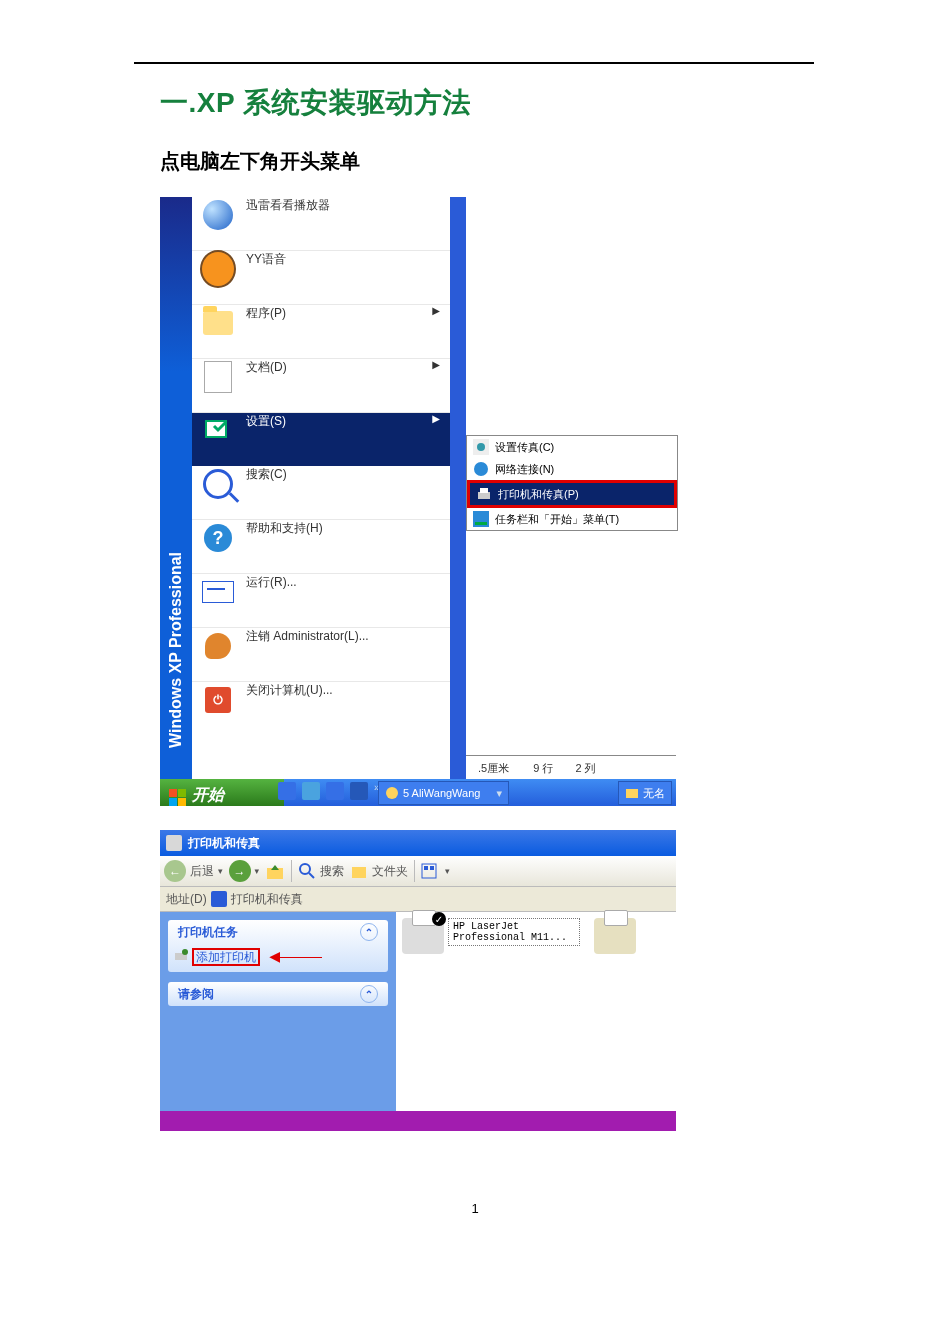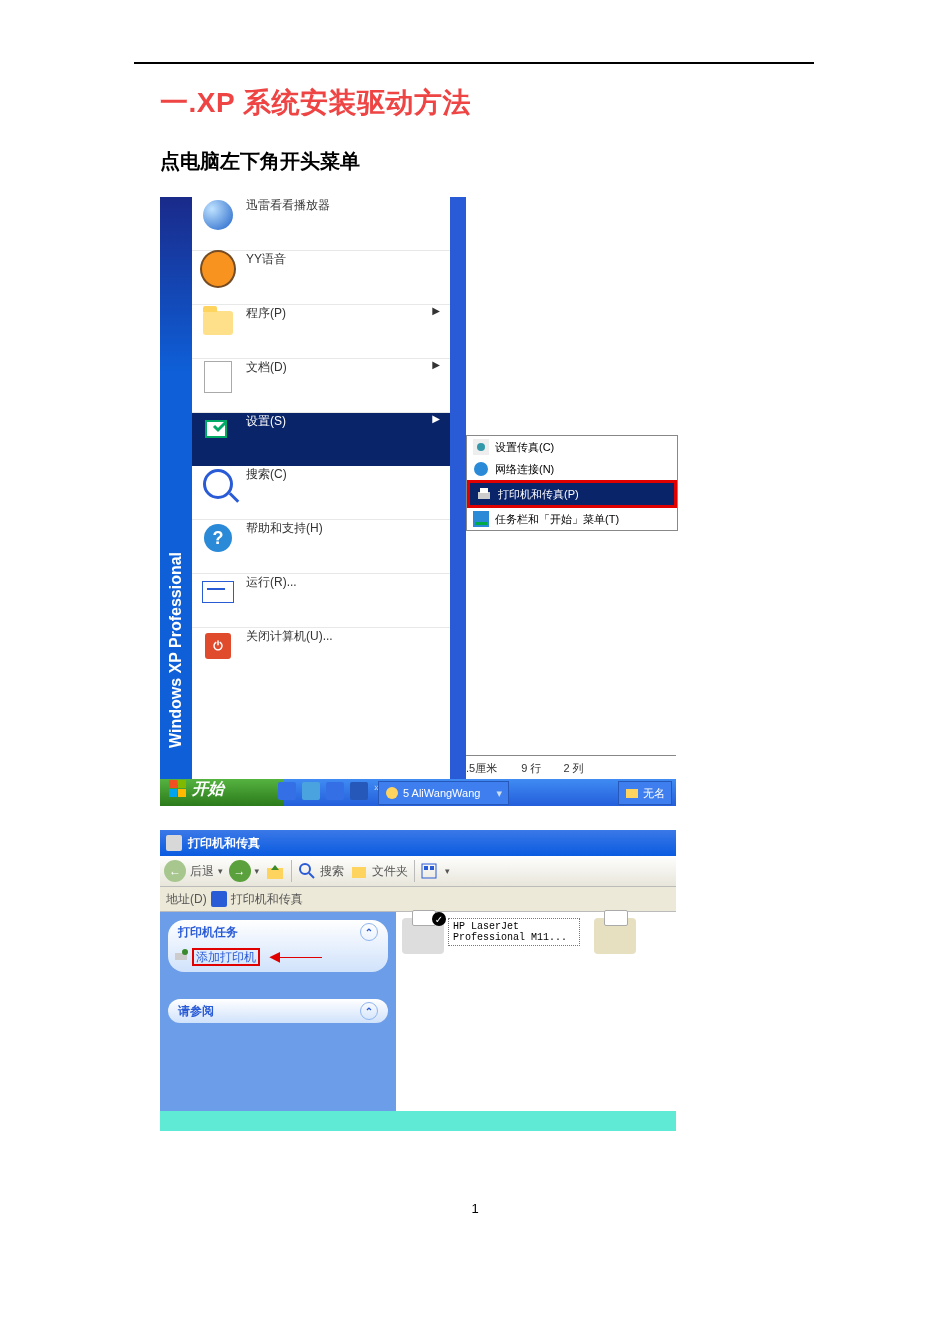--- a/index.html
+++ b/index.html
@@ -1,65 +1,65 @@
 <!DOCTYPE html>
 <html><head>
 <meta charset="utf-8">
 <style>
   body{margin:0;background:#fff;font-family:SimSun,"宋体",sans-serif;width:950px}
   .page{width:950px;height:1344px;position:relative;background:#fff}
   .hr-top{position:absolute;top:62px;left:134px;width:680px;height:2px;background:#000}
-  .title{position:absolute;top:84px;left:160px;font-size:28px;font-weight:bold;color:#ef4444;letter-spacing:.5px}
+  .title{position:absolute;top:84px;left:160px;font-size:28px;font-weight:bold;color:#15803d;letter-spacing:.5px}
   .subtitle{position:absolute;top:148px;left:160px;font-size:20px;font-weight:bold;color:#000}
   .shot1{position:absolute;top:197px;left:160px;width:516px;height:609px;background:#fff}
-  .shot2{position:absolute;top:830px;left:160px;width:516px;height:301px;background:#5eead4}
+  .shot2{position:absolute;top:830px;left:160px;width:516px;height:301px;background:#a21caf}
   .page-num{position:absolute;bottom:128px;left:0;right:0;text-align:center;font-size:13px;color:#000}
 
   
   .sm{position:relative;width:516px;height:609px;font-size:12px}
   .sm-sidebar{position:absolute;left:0;top:0;width:32px;height:582px;background:linear-gradient(to bottom,#1a2a8a 0%,#0e5fd8 30%,#0e5fd8 100%)}
   .sm-sidebar-text{position:absolute;left:2px;bottom:14px;width:28px;height:230px;display:flex;align-items:center;justify-content:center}
   .sm-sidebar-text span{transform:rotate(-90deg);white-space:nowrap;color:#fff;font-family:Tahoma,Arial;font-size:16px;font-weight:bold}
   .sm-left{position:absolute;left:32px;top:0;width:258px;height:582px;background:#fff}
   .sm-item{display:flex;height:53px;border-bottom:1px solid #e8e8e8;padding-left:8px;color:#333}
   .sm-item .ic{width:36px;height:36px;margin-right:10px;display:flex;align-items:center;justify-content:center}
   .sm-item.hl{background:#0a246a;color:#fff;border-bottom:none}
   .sm-item .arrow{margin-left:auto;margin-right:10px;color:#333;font-size:10px}
   .sm-item.hl .arrow{color:#fff}
   .sm-right-strip{position:absolute;left:290px;top:0;width:16px;height:582px;background:#2a5bd7}
   .sm-sub{position:absolute;left:306px;top:238px;width:210px;background:#fff;border:1px solid #888}
   .sm-sub-item{display:flex;align-items:center;height:22px;padding:0 6px;color:#000;font-size:11px}
   .sm-sub-item.sel{background:#0a246a;color:#fff}
   .sm-sub-item .sic{width:16px;height:16px;margin-right:6px}
   .redbox{border:3px solid #e00000}
   .status{position:absolute;left:306px;top:558px;width:210px;height:24px;background:#fff;border-top:1px solid #888;font-size:11px;display:flex;align-items:center;color:#333}
-  .status span{margin-left:0}
+  .status span{margin-left:12px}
   .taskbar{position:absolute;left:0;top:582px;width:516px;height:27px;background:linear-gradient(to bottom,#3f8cf3,#245edb)}
-  .start-btn{position:absolute;left:0;top:0;height:27px;width:116px;background:linear-gradient(to bottom,#55b340,#2b7a1b);display:flex;align-items:flex-start;color:#fff;font-style:italic;font-weight:bold;font-size:16px;padding-left:8px}
+  .start-btn{position:absolute;left:0;top:0;height:27px;width:116px;background:linear-gradient(to bottom,#55b340,#2b7a1b);display:flex;align-items:flex-end;color:#fff;font-style:italic;font-weight:bold;font-size:16px;padding-left:8px}
   .start-flag{width:18px;height:18px;margin-right:6px;display:inline-flex;flex-wrap:wrap}
   .start-flag div{width:8px;height:8px;margin:.5px}
   .tb-icons{position:absolute;left:118px;top:3px;display:flex;gap:6px}
   .tb-icons .ti{width:18px;height:18px;background:#356fe6;border-radius:2px}
   .tb-task{position:absolute;left:218px;top:2px;height:22px;background:#3e7eef;border:1px solid #2558b8;display:flex;align-items:center;font-size:11px;color:#fff;padding:0 6px}
   .tb-task2{position:absolute;right:4px;top:2px;height:22px;background:#3e7eef;border:1px solid #2558b8;display:flex;align-items:center;font-size:11px;color:#fff;padding:0 6px}
 
   
   .pw{position:relative;width:516px;height:301px;font-size:12px}
   .pw-title{height:26px;background:linear-gradient(to bottom,#3b78e7,#0a5be0);display:flex;align-items:center;color:#fff;font-weight:bold;padding-left:6px}
   .pw-title .tic{width:16px;height:16px;margin-right:6px;background:#d8d8d8;border-radius:2px}
   .pw-menu{height:22px;background:#ece9d8;display:flex;align-items:center;border-bottom:1px solid #bbb}
   .pw-menu span{padding:0 10px;color:#000}
   .pw-tool{height:30px;background:linear-gradient(to bottom,#fefefe,#e8e6da);display:flex;align-items:center;border-bottom:1px solid #bbb;padding-left:4px;gap:6px;color:#555}
   .pw-tool .tb{display:flex;align-items:center;gap:4px}
   .pw-tool .circ{width:22px;height:22px;border-radius:50%;display:flex;align-items:center;justify-content:center;color:#fff}
   .pw-addr{height:24px;background:#ece9d8;display:flex;align-items:center;border-bottom:1px solid #bbb;padding-left:6px;color:#555}
   .pw-addr .aic{width:16px;height:16px;margin:0 4px;background:#2a5bd7;border-radius:2px}
   .pw-body{display:flex;height:199px}
   .pw-side{width:220px;background:#6b9de8;padding:8px}
-  .pw-panel{background:linear-gradient(to bottom,#fff,#d0e2fb);border-radius:16px;margin-bottom:27px}
+  .pw-panel{background:linear-gradient(to bottom,#fff,#d0e2fb);border-radius:3px;margin-bottom:10px}
   .pw-phead{height:24px;display:flex;align-items:center;padding:0 10px;color:#2a5bd7;font-weight:bold}
   .pw-phead .chev{margin-left:auto;width:16px;height:16px;border:1px solid #8fb5ee;border-radius:50%;display:flex;align-items:center;justify-content:center;color:#2a5bd7;font-size:10px}
   .pw-plink{padding:4px 10px 6px 24px;color:#2a5bd7;position:relative}
   .pw-plink .lic{position:absolute;left:6px;top:4px;width:14px;height:14px}
   .pw-right{flex:1;background:#fff;padding:6px;display:flex;gap:14px;align-items:flex-start}
   .pw-prn{display:flex;align-items:flex-start;gap:4px}
   .pw-prn .picon{width:42px;height:36px;background:#ddd;border-radius:4px;position:relative}
   .pw-prn .picon::before{content:"";position:absolute;top:-8px;left:10px;width:22px;height:14px;background:#fff;border:1px solid #aaa;border-radius:2px}
   .check{position:absolute;right:-2px;top:-6px;width:14px;height:14px;background:#000;border-radius:50%;color:#fff;font-size:10px;display:flex;align-items:center;justify-content:center}
   .ptxt{font-family:"Courier New",monospace;font-size:10px;color:#000;border:1px dotted #777;padding:2px 4px;width:122px}
@@ -143,20 +143,26 @@
               <div class="qm">?</div>
             </div>
           <span>帮助和支持(H)</span>
         </div>
         <div class="sm-item">
           <div class="ic">
               <div class="run"></div>
             </div>
           <span>运行(R)...</span>
         </div>
+        <div class="sm-item">
+          <div class="ic">
+              <div class="key"></div>
+            </div>
+          <span>注销 Administrator(L)...</span>
+        </div>
         <div class="sm-item" style="border-bottom:none">
           <div class="ic">
               <div class="pow">⏻</div>
             </div>
           <span>关闭计算机(U)...</span>
         </div>
       </div>
       <div class="sm-right-strip"></div>
 
       <div class="sm-sub">

